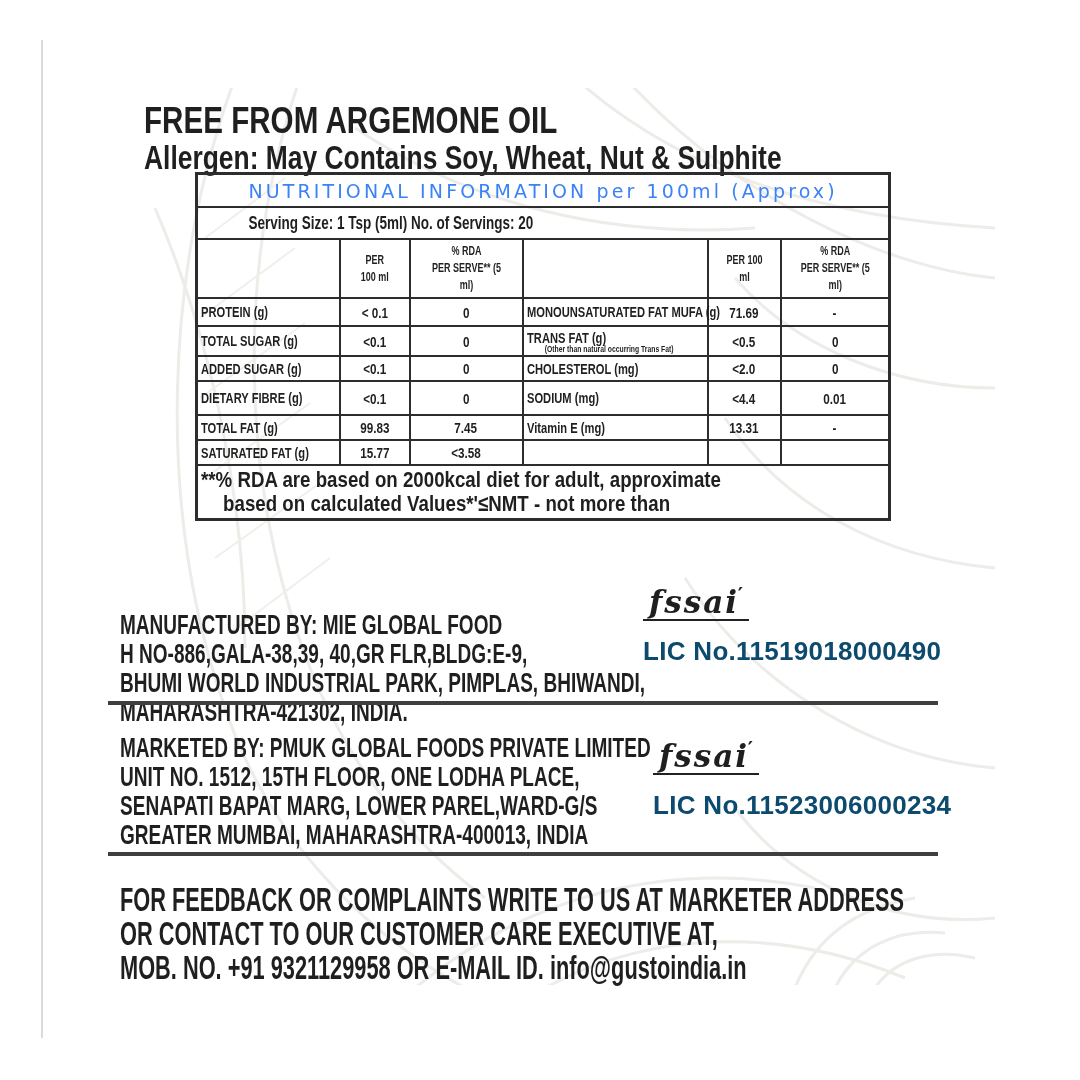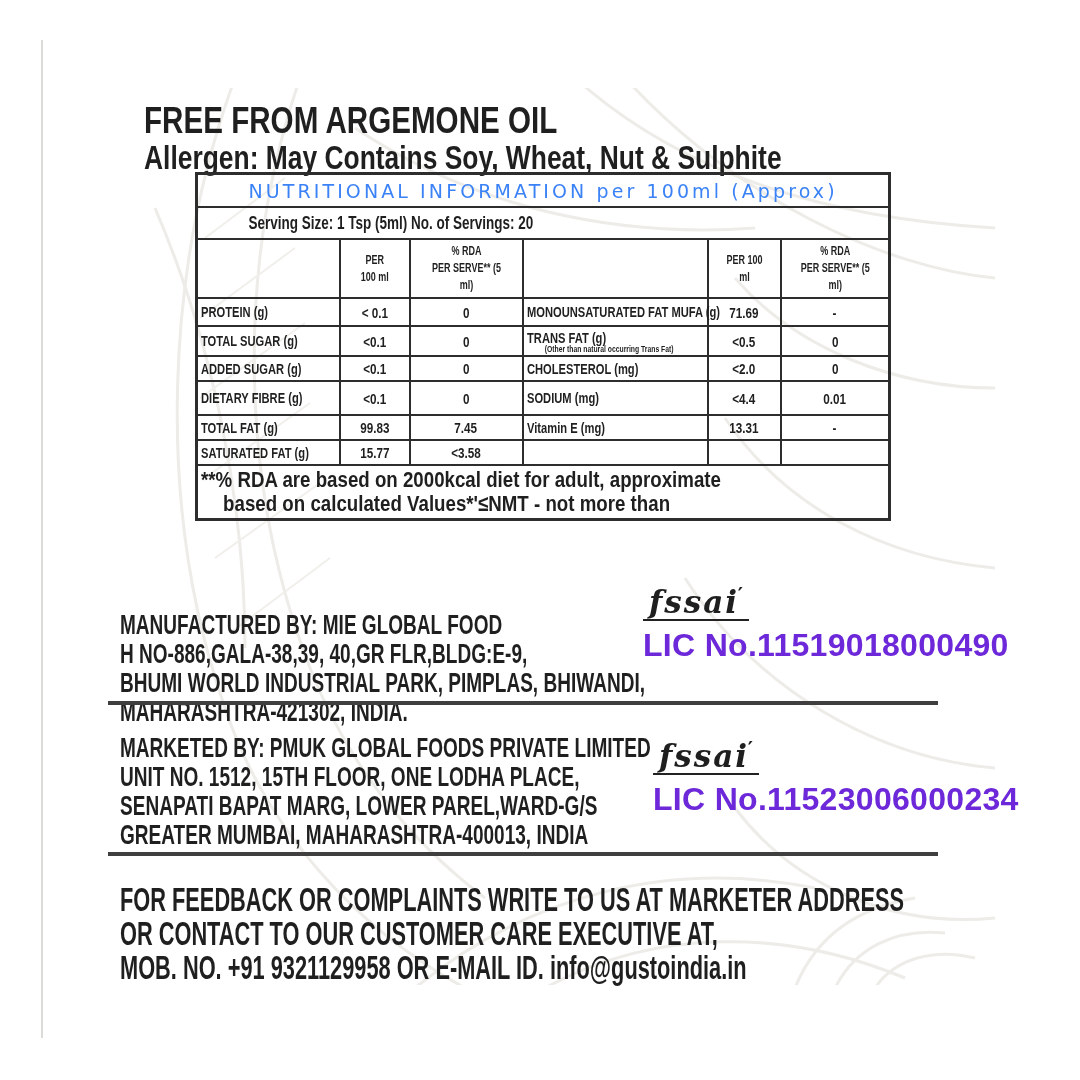--- a/index.html
+++ b/index.html
@@ -40,21 +40,21 @@
   .addr-line{font-size:28px;line-height:29px;font-weight:700;transform:scaleX(0.68);
              transform-origin:0 50%;white-space:nowrap;}
   .mfg{top:522px;} .mkt{top:645px;}
 
   .fssai-block{position:absolute;width:330px;text-align:left;}
   .fssai1{left:548px;top:498px;} .fssai2{left:558px;top:652px;}
   .fssai-logo{display:inline-block;font-family:"DejaVu Serif",serif;font-style:italic;font-weight:700;
               font-size:31px;line-height:32px;letter-spacing:2px;border-bottom:2px solid #222;
               padding:0 10px 1px 6px;position:relative;}
   .fssai-logo::after{content:"\2032";position:absolute;right:4px;top:-7px;font-size:20px;font-style:normal;}
-  .lic-no{font-size:32px;font-weight:700;letter-spacing:0.3px;margin-top:6px;white-space:nowrap;color:#6d28d9;}
+  .lic-no{font-size:26px;font-weight:700;letter-spacing:0.3px;margin-top:15px;white-space:nowrap;color:#0c4a6e;}
 
   .divider{position:absolute;left:13px;width:830px;height:4px;background:#3f3f3f;}
   .div1{top:613px;} .div2{top:764px;}
 
   .feedback-block{position:absolute;left:25px;top:795px;}
   .fb-line{font-size:33px;line-height:34px;font-weight:700;transform:scaleX(0.66);
            transform-origin:0 50%;white-space:nowrap;}
 </style>
 </head>
 <body>

